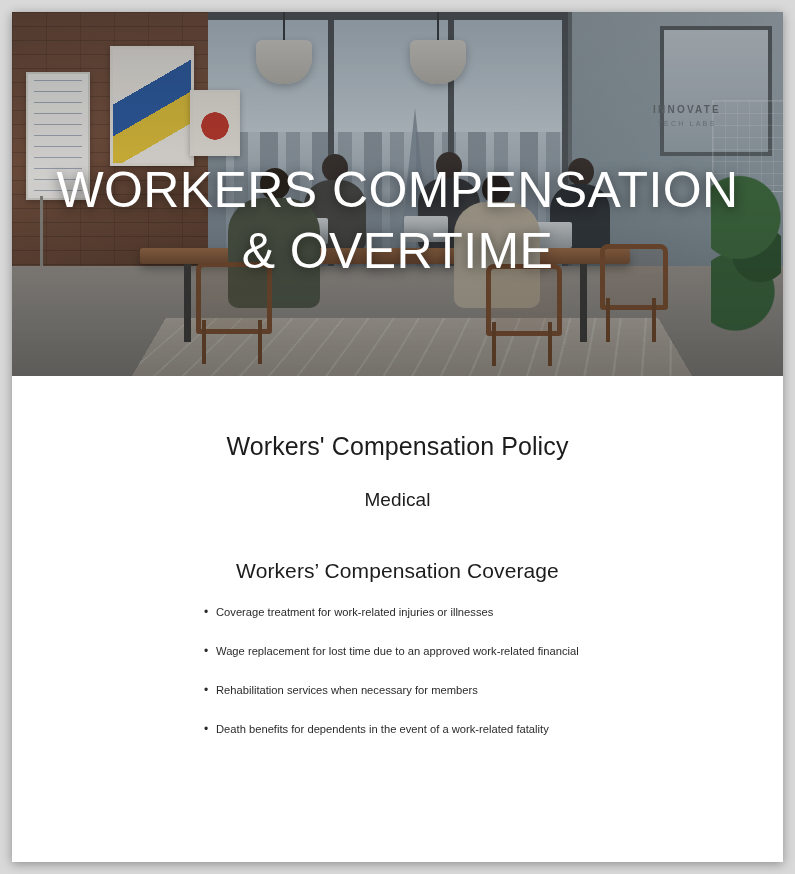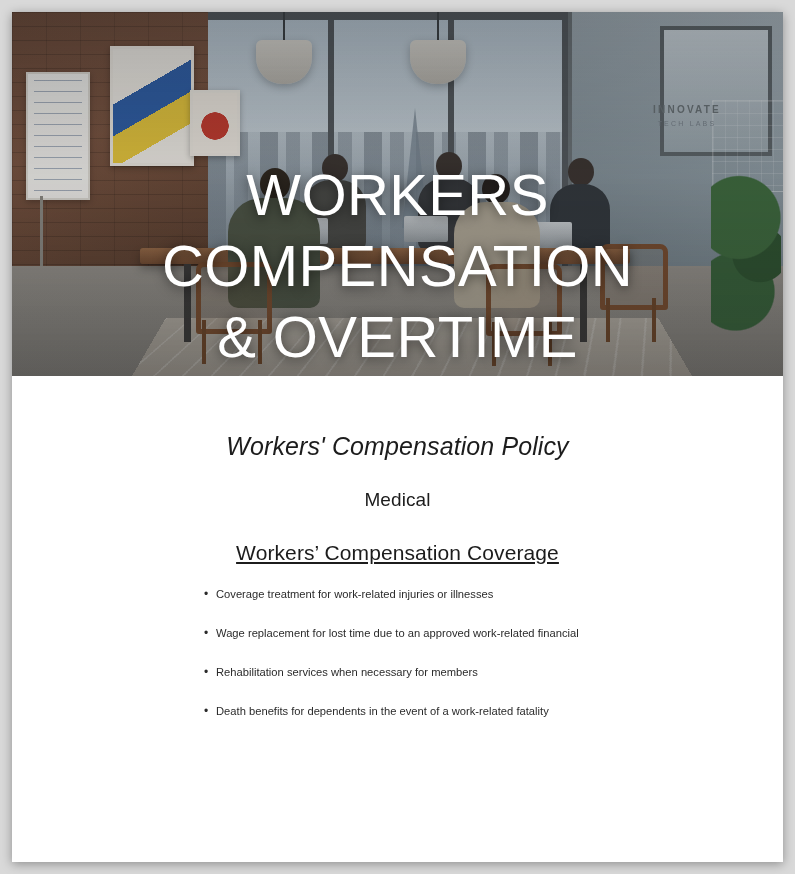--- a/index.html
+++ b/index.html
@@ -199,21 +199,21 @@
 
   .hero-veil {
     position: absolute; inset: 0;
     background: linear-gradient(to bottom, rgba(18,22,26,.30) 0%, rgba(18,22,26,.16) 45%, rgba(18,22,26,.30) 100%);
   }
 
   #hero-title {
     position: absolute; left: 0; right: 0; top: 148px;
     text-align: center;
     color: #ffffff;
-    font-size: 58px;
+    font-size: 50px;
     line-height: 1.22;
     font-weight: 400;
     letter-spacing: .4px;
     text-shadow: 0 2px 12px rgba(0,0,0,.55);
     padding: 0 28px;
     box-sizing: border-box;
   }
   #hero-title .line2 { display: block; }
 
   
@@ -223,34 +223,32 @@
     box-sizing: border-box;
     width: 771px;
   }
   h1.doc-title {
     margin: 0 0 0 0;
     font-size: 25px;
     font-weight: 400;
     color: #1c1c1c;
     text-align: center;
     letter-spacing: .1px;
-    font-style: italic;
   }
   h2.section {
     margin: 28px 0 0 0;
     font-size: 19px;
     font-weight: 400;
     color: #1c1c1c;
     text-align: center;
     letter-spacing: .1px;
   }
   h2.section.big {
     font-size: 21px;
-    margin-top: 30px;
-    text-decoration: underline;
+    margin-top: 48px;
   }
   p.para {
     margin: 22px 0 0 0;
     font-size: 11.2px;
     line-height: 1.75;
     color: #2a2a2a;
     text-align: left;
   }
   ul.bullets {
     margin: 20px 0 0 0;

